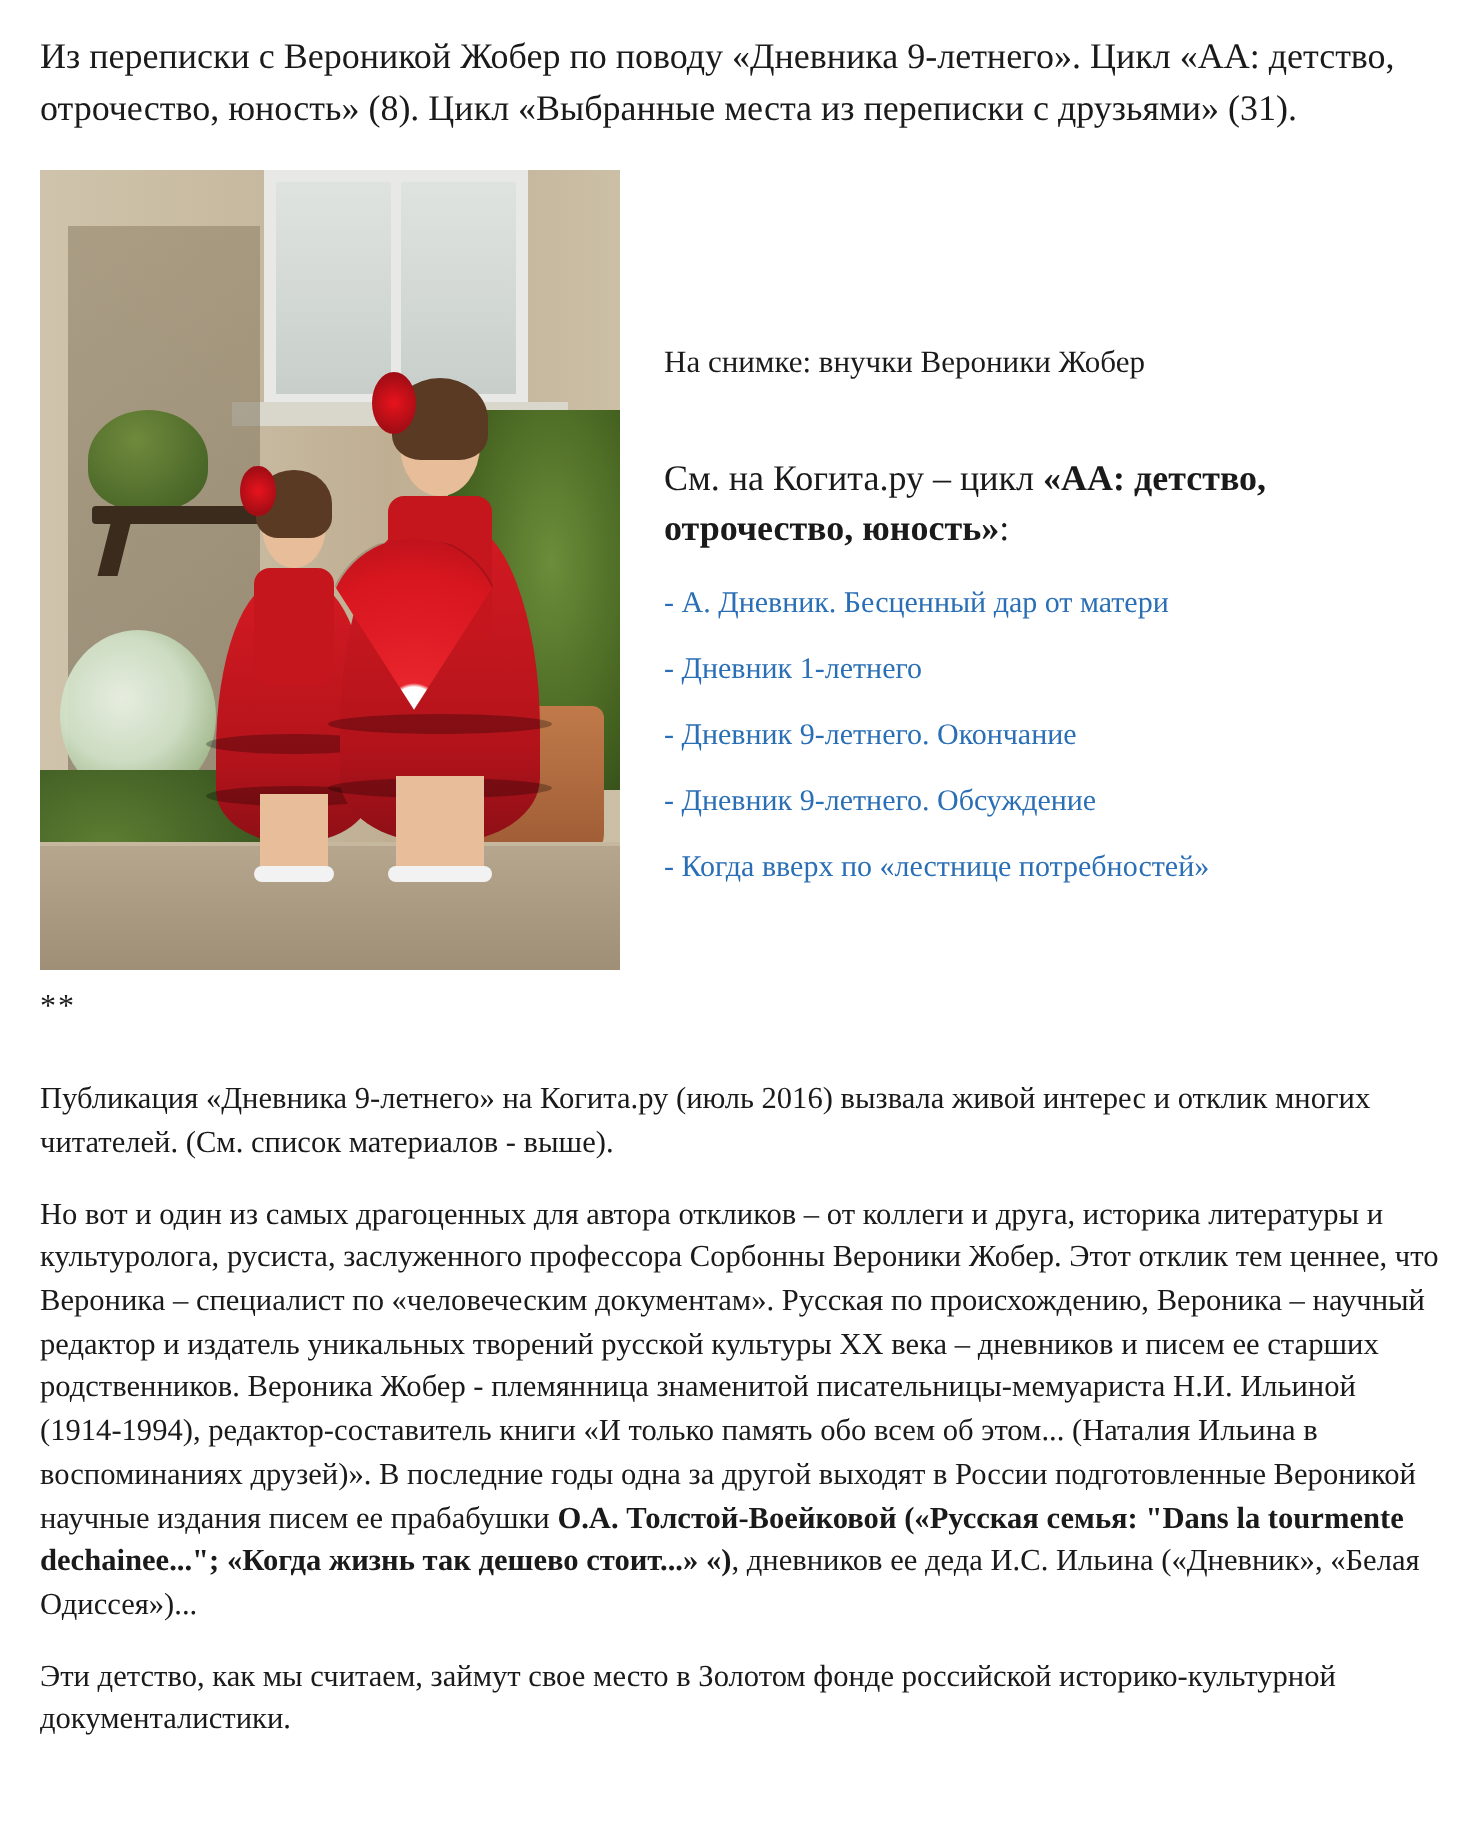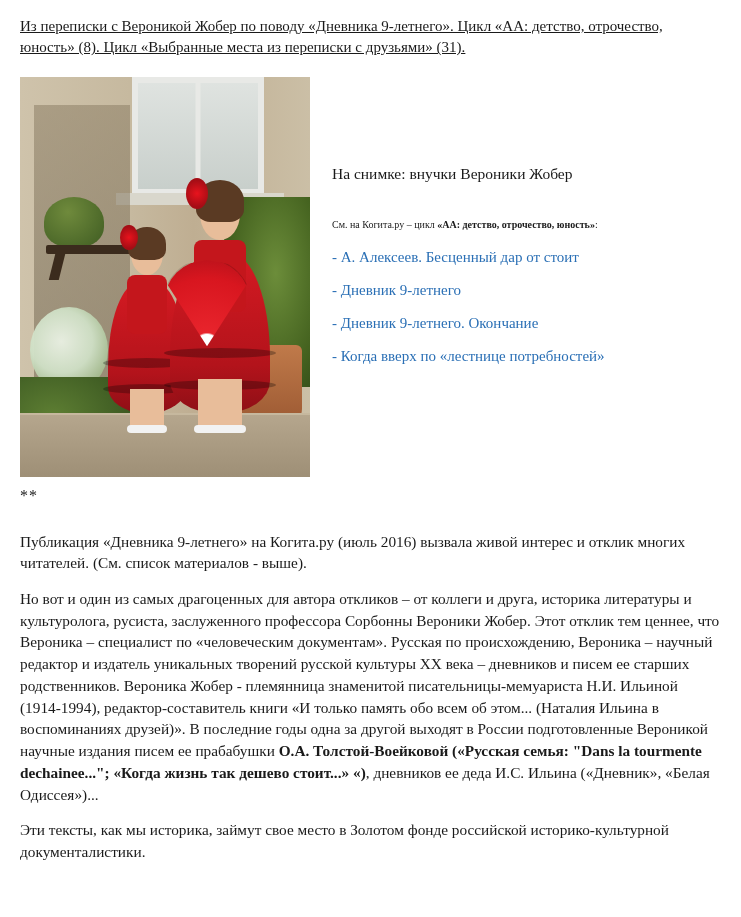--- a/index.html
+++ b/index.html
@@ -12,25 +12,24 @@
     background: #ffffff;
     font-family: "Liberation Serif", serif;
     color: #1a1a1a;
   }
   .page {
     width: 741px;
     box-sizing: border-box;
     padding: 16px 20px 20px 20px;
   }
   .intro {
-    font-size: 15px;
+    font-size: 18px;
     line-height: 1.42;
     color: #1a1a1a;
     margin: 0 0 18px 0;
-    text-decoration: underline;
   }
   .media-row {
     display: flex;
     align-items: flex-start;
     gap: 22px;
   }
   .photo {
     width: 290px;
     height: 400px;
     flex: 0 0 290px;
@@ -264,21 +263,21 @@
   .side {
     flex: 1 1 auto;
     padding-top: 86px;
   }
   .caption {
     font-size: 15.5px;
     line-height: 1.4;
     margin: 0 0 34px 0;
   }
   .see-line {
-    font-size: 10px;
+    font-size: 18px;
     line-height: 1.4;
     margin: 0 0 16px 0;
   }
   .see-line b {
     font-weight: bold;
   }
   ul.links {
     list-style: none;
     margin: 0;
     padding: 0;
@@ -360,39 +359,43 @@
     <div class="side">
       <p class="caption">На снимке: внучки Вероники Жобер</p>
 
       <p class="see-line">
         <span>См. на Когита.ру – цикл </span><b>«АА: детство, отрочество, юность»</b><span>:</span>
       </p>
 
       <ul class="links">
         <li>
           <span class="dash">-</span>
-          <a href="#">А. Алексеев. Бесценный дар от стоит</a>
+          <a href="#">А. Дневник. Бесценный дар от матери</a>
         </li>
         <li>
           <span class="dash">-</span>
-          <a href="#">Дневник 9-летнего</a>
+          <a href="#">Дневник 1-летнего</a>
         </li>
         <li>
           <span class="dash">-</span>
           <a href="#">Дневник 9-летнего. Окончание</a>
+        </li>
+        <li>
+          <span class="dash">-</span>
+          <a href="#">Дневник 9-летнего. Обсуждение</a>
         </li>
         <li>
           <span class="dash">-</span>
           <a href="#">Когда вверх по «лестнице потребностей»</a>
         </li>
       </ul>
     </div>
   </div>
 
   <div class="stars">**</div>
 
   <p class="body italic">Публикация «Дневника 9-летнего» на Когита.ру (июль 2016) вызвала живой интерес и отклик многих читателей. (См. список материалов  - выше).</p>
 
   <p class="body italic"><span>Но вот и один из самых драгоценных для автора откликов – от коллеги и друга, историка литературы и культуролога, русиста, заслуженного профессора Сорбонны Вероники Жобер. Этот отклик тем ценнее, что Вероника – специалист по «человеческим документам». Русская по происхождению, Вероника – научный редактор и издатель уникальных  творений русской культуры ХХ века – дневников и писем ее старших родственников. Вероника Жобер - племянница знаменитой  писательницы-мемуариста Н.И. Ильиной (1914-1994), редактор-составитель книги «И только память обо всем об этом... (Наталия Ильина в воспоминаниях друзей)». В последние годы одна за другой выходят в России подготовленные Вероникой научные издания  писем ее прабабушки </span><b>О.А. Толстой-Воейковой («Русская семья: "Dans la tourmente dechainee..."; «Когда жизнь так дешево стоит...» «)</b><span>, дневников ее деда И.С. Ильина («Дневник», «Белая Одиссея»)...</span></p>
 
-  <p class="body italic">Эти тексты, как мы историка, займут свое место в Золотом фонде российской историко-культурной документалистики.</p>
+  <p class="body italic">Эти детство, как мы считаем, займут свое место в Золотом фонде российской историко-культурной документалистики.</p>
 
 </div>
 
 </body></html>

